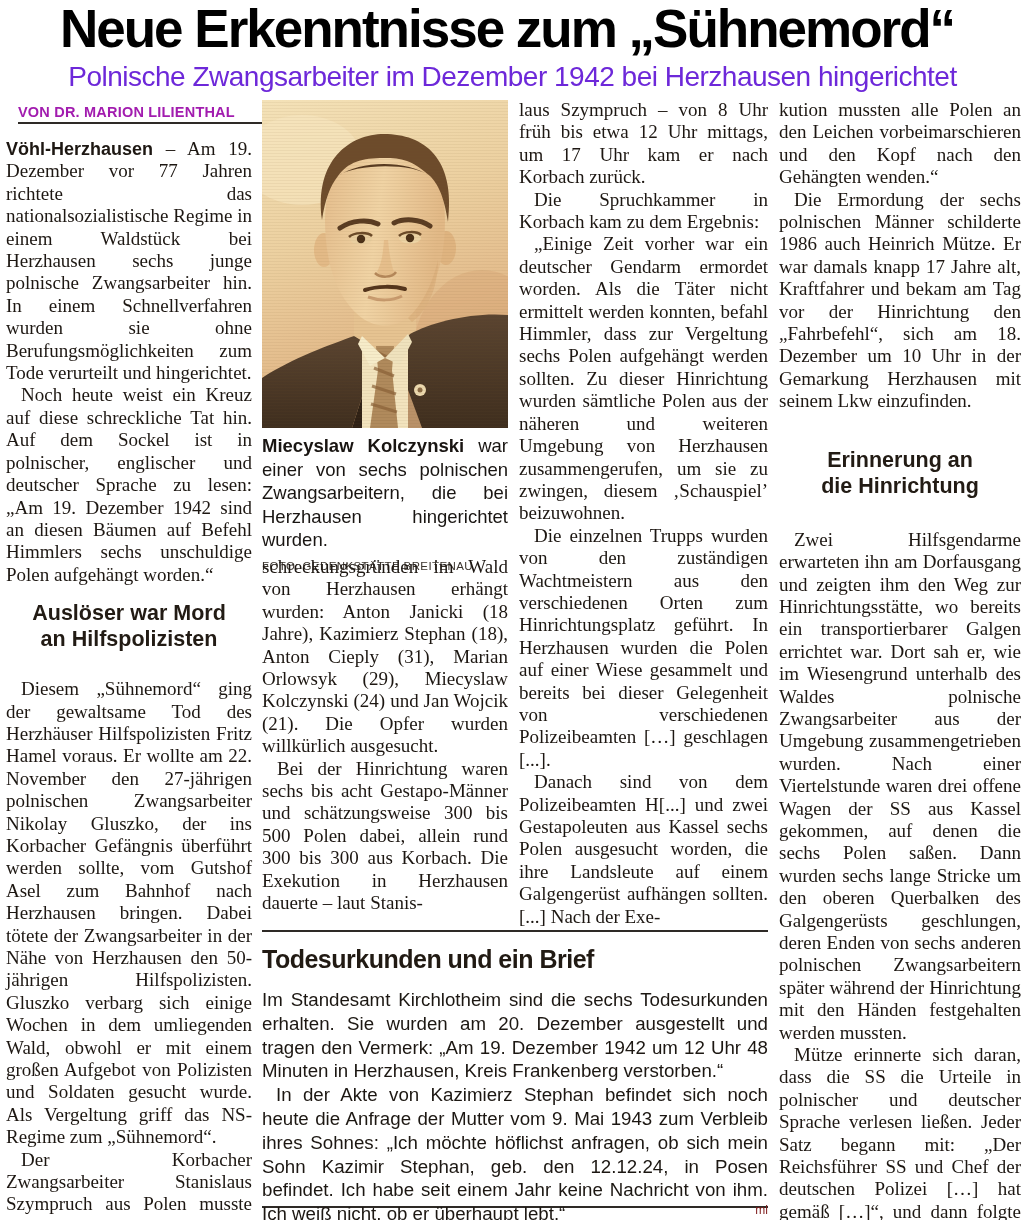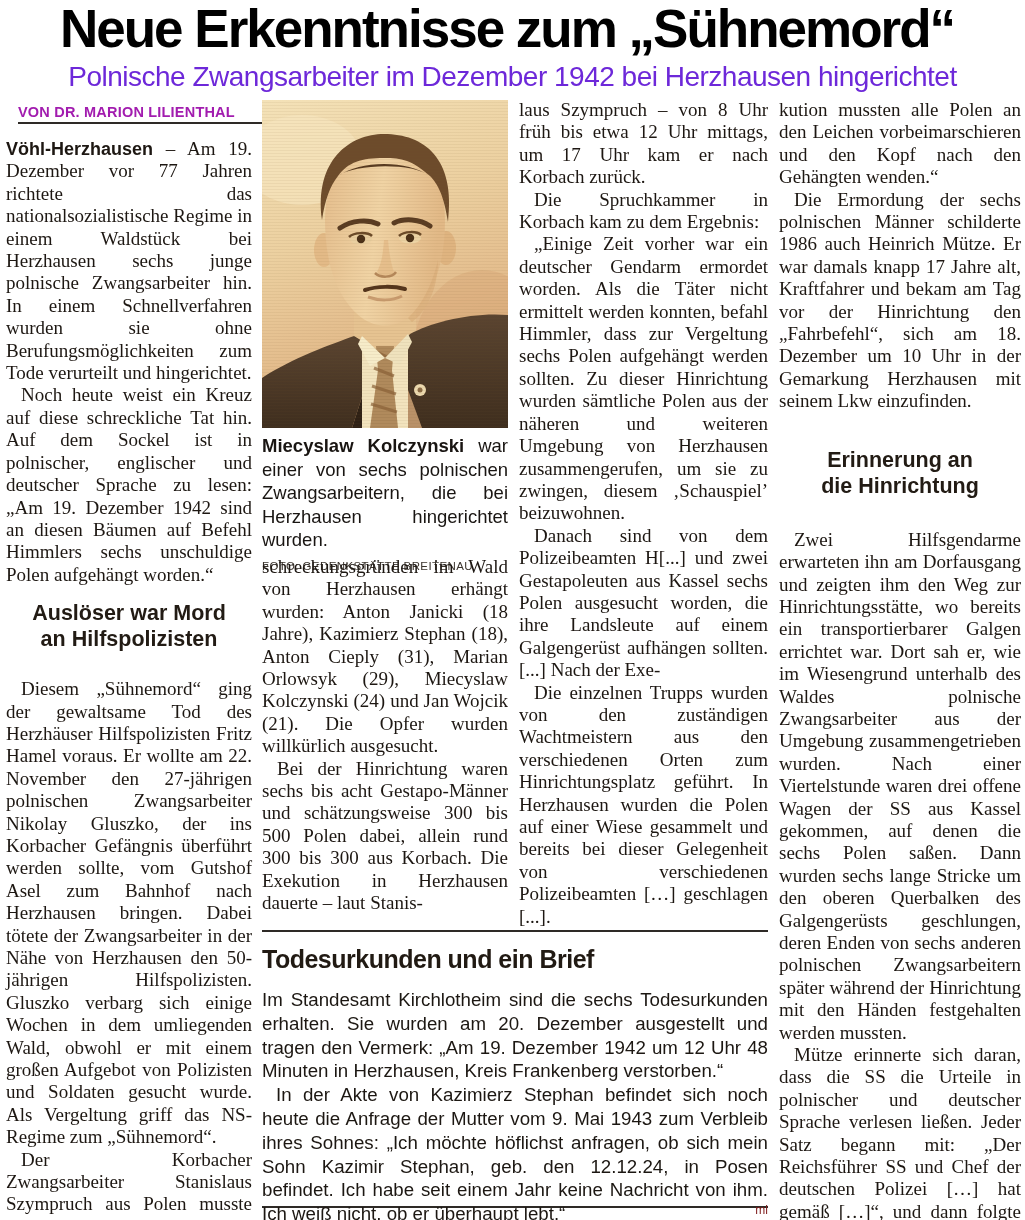--- a/index.html
+++ b/index.html
@@ -174,22 +174,22 @@
 
   <div class="col col-2">
     <p>schreckungsgründen im Wald von Herzhausen erhängt wurden: Anton Janicki (18 Jahre), Kazimierz Stephan (18), Anton Cieply (31), Marian Orlowsyk (29), Miecyslaw Kolczynski (24) und Jan Wojcik (21). Die Opfer wurden willkürlich ausgesucht.</p>
     <p class="ind">Bei der Hinrichtung waren sechs bis acht Gestapo-Männer und schätzungsweise 300 bis 500 Polen dabei, allein rund 300 bis 300 aus Korbach. Die Exekution in Herzhausen dauerte – laut Stanis-</p>
   </div>
 
   <div class="col col-3">
     <p>laus Szympruch – von 8 Uhr früh bis etwa 12 Uhr mittags, um 17 Uhr kam er nach Korbach zurück.</p>
     <p class="ind">Die Spruchkammer in Korbach kam zu dem Ergebnis:</p>
     <p class="ind">„Einige Zeit vorher war ein deutscher Gendarm ermordet worden. Als die Täter nicht ermittelt werden konnten, befahl Himmler, dass zur Vergeltung sechs Polen aufgehängt werden sollten. Zu dieser Hinrichtung wurden sämtliche Polen aus der näheren und weiteren Umgebung von Herzhausen zusammengerufen, um sie zu zwingen, diesem ‚Schauspiel’ beizuwohnen.</p>
+    <p class="ind">Die einzelnen Trupps wurden von den zuständigen Wachtmeistern aus den verschiedenen Orten zum Hinrichtungsplatz geführt. In Herzhausen wurden die Polen auf einer Wiese gesammelt und bereits bei dieser Gelegenheit von verschiedenen Polizeibeamten […] geschlagen [...].</p>
     <p class="ind">Danach sind von dem Polizeibeamten H[...] und zwei Gestapoleuten aus Kassel sechs Polen ausgesucht worden, die ihre Landsleute auf einem Galgengerüst aufhängen sollten. [...] Nach der Exe-</p>
-    <p class="ind">Die einzelnen Trupps wurden von den zuständigen Wachtmeistern aus den verschiedenen Orten zum Hinrichtungsplatz geführt. In Herzhausen wurden die Polen auf einer Wiese gesammelt und bereits bei dieser Gelegenheit von verschiedenen Polizeibeamten […] geschlagen [...].</p>
   </div>
 
   <div class="col col-4">
     <p>kution mussten alle Polen an den Leichen vorbeimarschieren und den Kopf nach den Gehängten wenden.“</p>
     <p class="ind">Die Ermordung der sechs polnischen Männer schilderte 1986 auch Heinrich Mütze. Er war damals knapp 17 Jahre alt, Kraftfahrer und bekam am Tag vor der Hinrichtung den „Fahrbefehl“, sich am 18. Dezember um 10 Uhr in der Gemarkung Herzhausen mit seinem Lkw einzufinden.</p>
     <div class="col-subhead">Erinnerung an
 die Hinrichtung</div>
     <p class="ind">Zwei Hilfsgendarme erwarteten ihn am Dorfausgang und zeigten ihm den Weg zur Hinrichtungsstätte, wo bereits ein transportierbarer Galgen errichtet war. Dort sah er, wie im Wiesengrund unterhalb des Waldes polnische Zwangsarbeiter aus der Umgebung zusammengetrieben wurden. Nach einer Viertelstunde waren drei offene Wagen der SS aus Kassel gekommen, auf denen die sechs Polen saßen. Dann wurden sechs lange Stricke um den oberen Querbalken des Galgengerüsts geschlungen, deren Enden von sechs anderen polnischen Zwangsarbeitern später während der Hinrichtung mit den Händen festgehalten werden mussten.</p>
     <p class="ind">Mütze erinnerte sich daran, dass die SS die Urteile in polnischer und deutscher Sprache verlesen ließen. Jeder Satz begann mit: „Der Reichsführer SS und Chef der deutschen Polizei […] hat gemäß […]“, und dann folgte der Tatvorwurf. – Die Toten brachte man später in die Anatomie nach Marburg.</p>
   </div>

